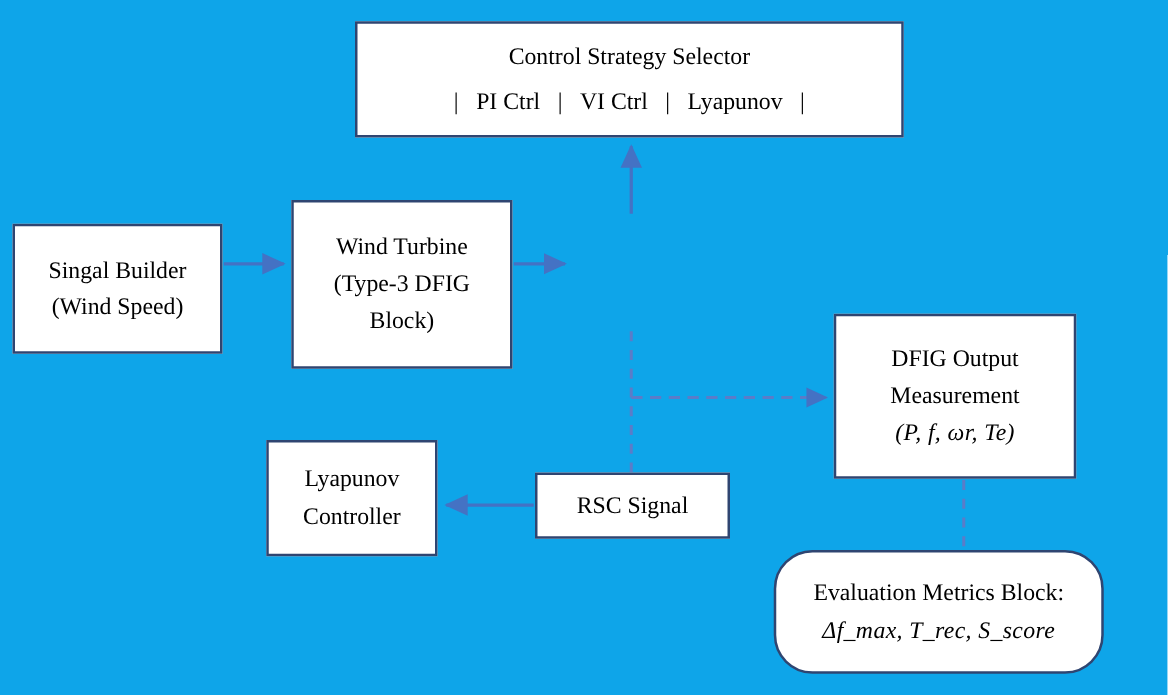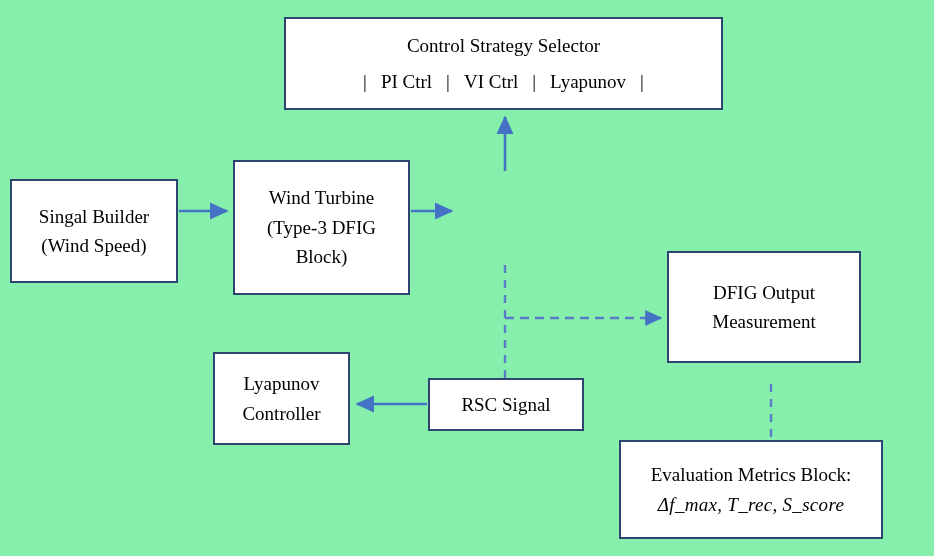--- a/index.html
+++ b/index.html
@@ -4,21 +4,21 @@
 <style>
   html, body {
     margin: 0;
     padding: 0;
     background: #ffffff;
   }
   #canvas {
     position: relative;
     width: 934px;
     height: 556px;
-    background: #86efac;
+    background: #0ea5e9;
     overflow: hidden;
     font-family: "Liberation Serif", "DejaVu Serif", serif;
   }
   .node {
     position: absolute;
     box-sizing: border-box;
     border: 2px solid #2f4571;
     background: #ffffff;
     display: flex;
     flex-direction: column;
@@ -117,32 +117,33 @@
     <span class="line">(Wind Speed)</span>
   </div>
 
   <div class="node" style="left:233px; top:160px; width:177px; height:135px;">
     <span class="line">Wind Turbine</span>
     <span class="line">(Type-3 DFIG</span>
     <span class="line">Block)</span>
   </div>
 
 
-  <div class="node" style="left:667px; top:251px; width:194px; height:112px;">
+  <div class="node" style="left:667px; top:251px; width:194px; height:132px;">
     <span class="line">DFIG Output</span>
     <span class="line">Measurement</span>
+    <span class="line math">(P, f, ωr, Te)</span>
   </div>
 
   <div class="node" style="left:428px; top:378px; width:156px; height:53px;align-items:center;">
     <span class="line">RSC Signal</span>
   </div>
 
   <div class="node" style="left:213px; top:352px; width:137px; height:93px;">
     <span class="line">Lyapunov</span>
     <span class="line">Controller</span>
   </div>
 
-  <div class="node" style="left:619px; top:440px; width:264px; height:99px;">
+  <div class="node" style="left:619px; top:440px; width:264px; height:99px;border-radius:31px;">
     <span class="line">Evaluation Metrics Block:</span>
     <span class="line math">Δf_max, T_rec, S_score</span>
   </div>
 
 </div>
 
 </body></html>

